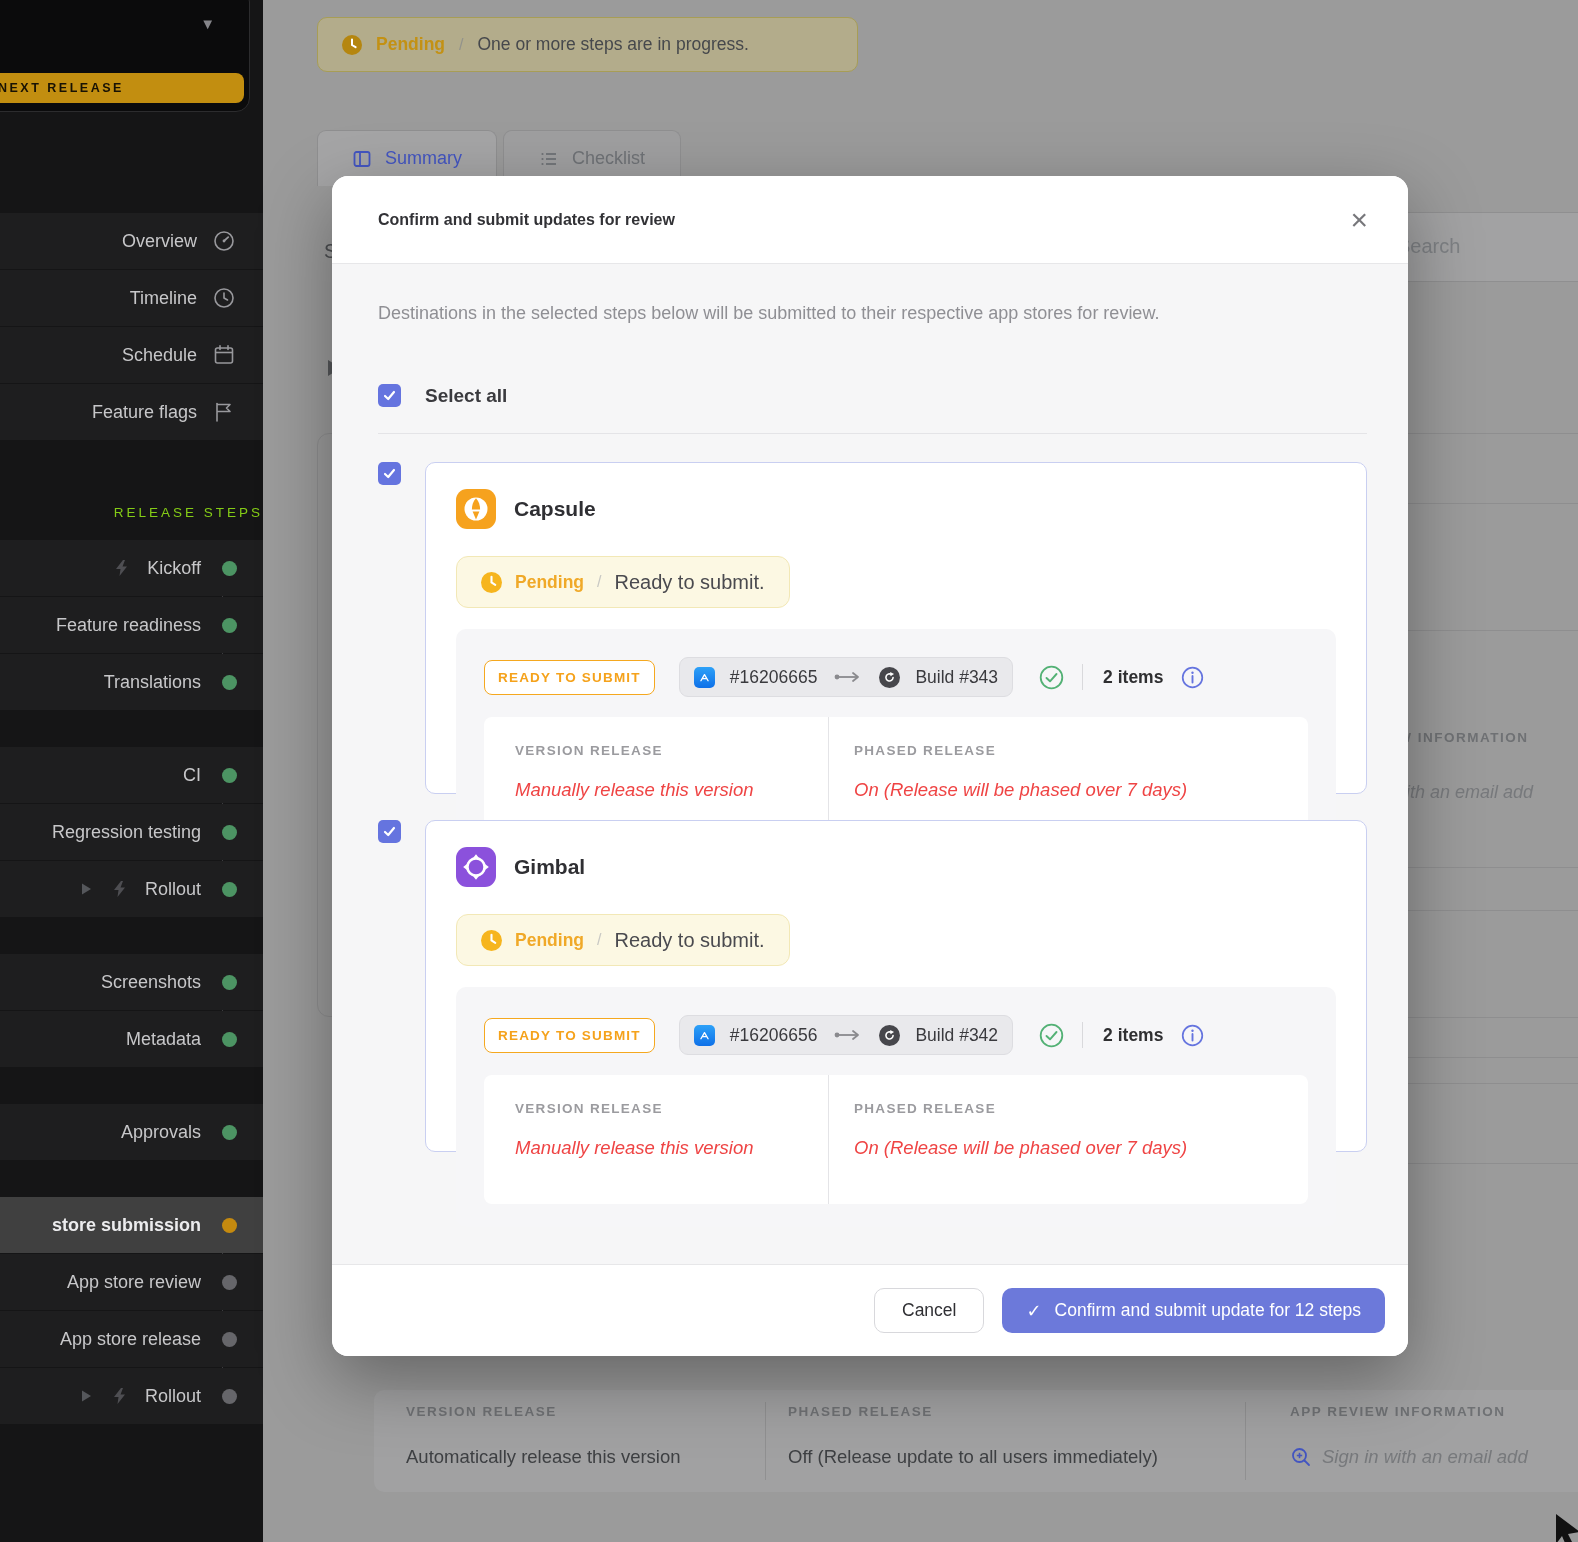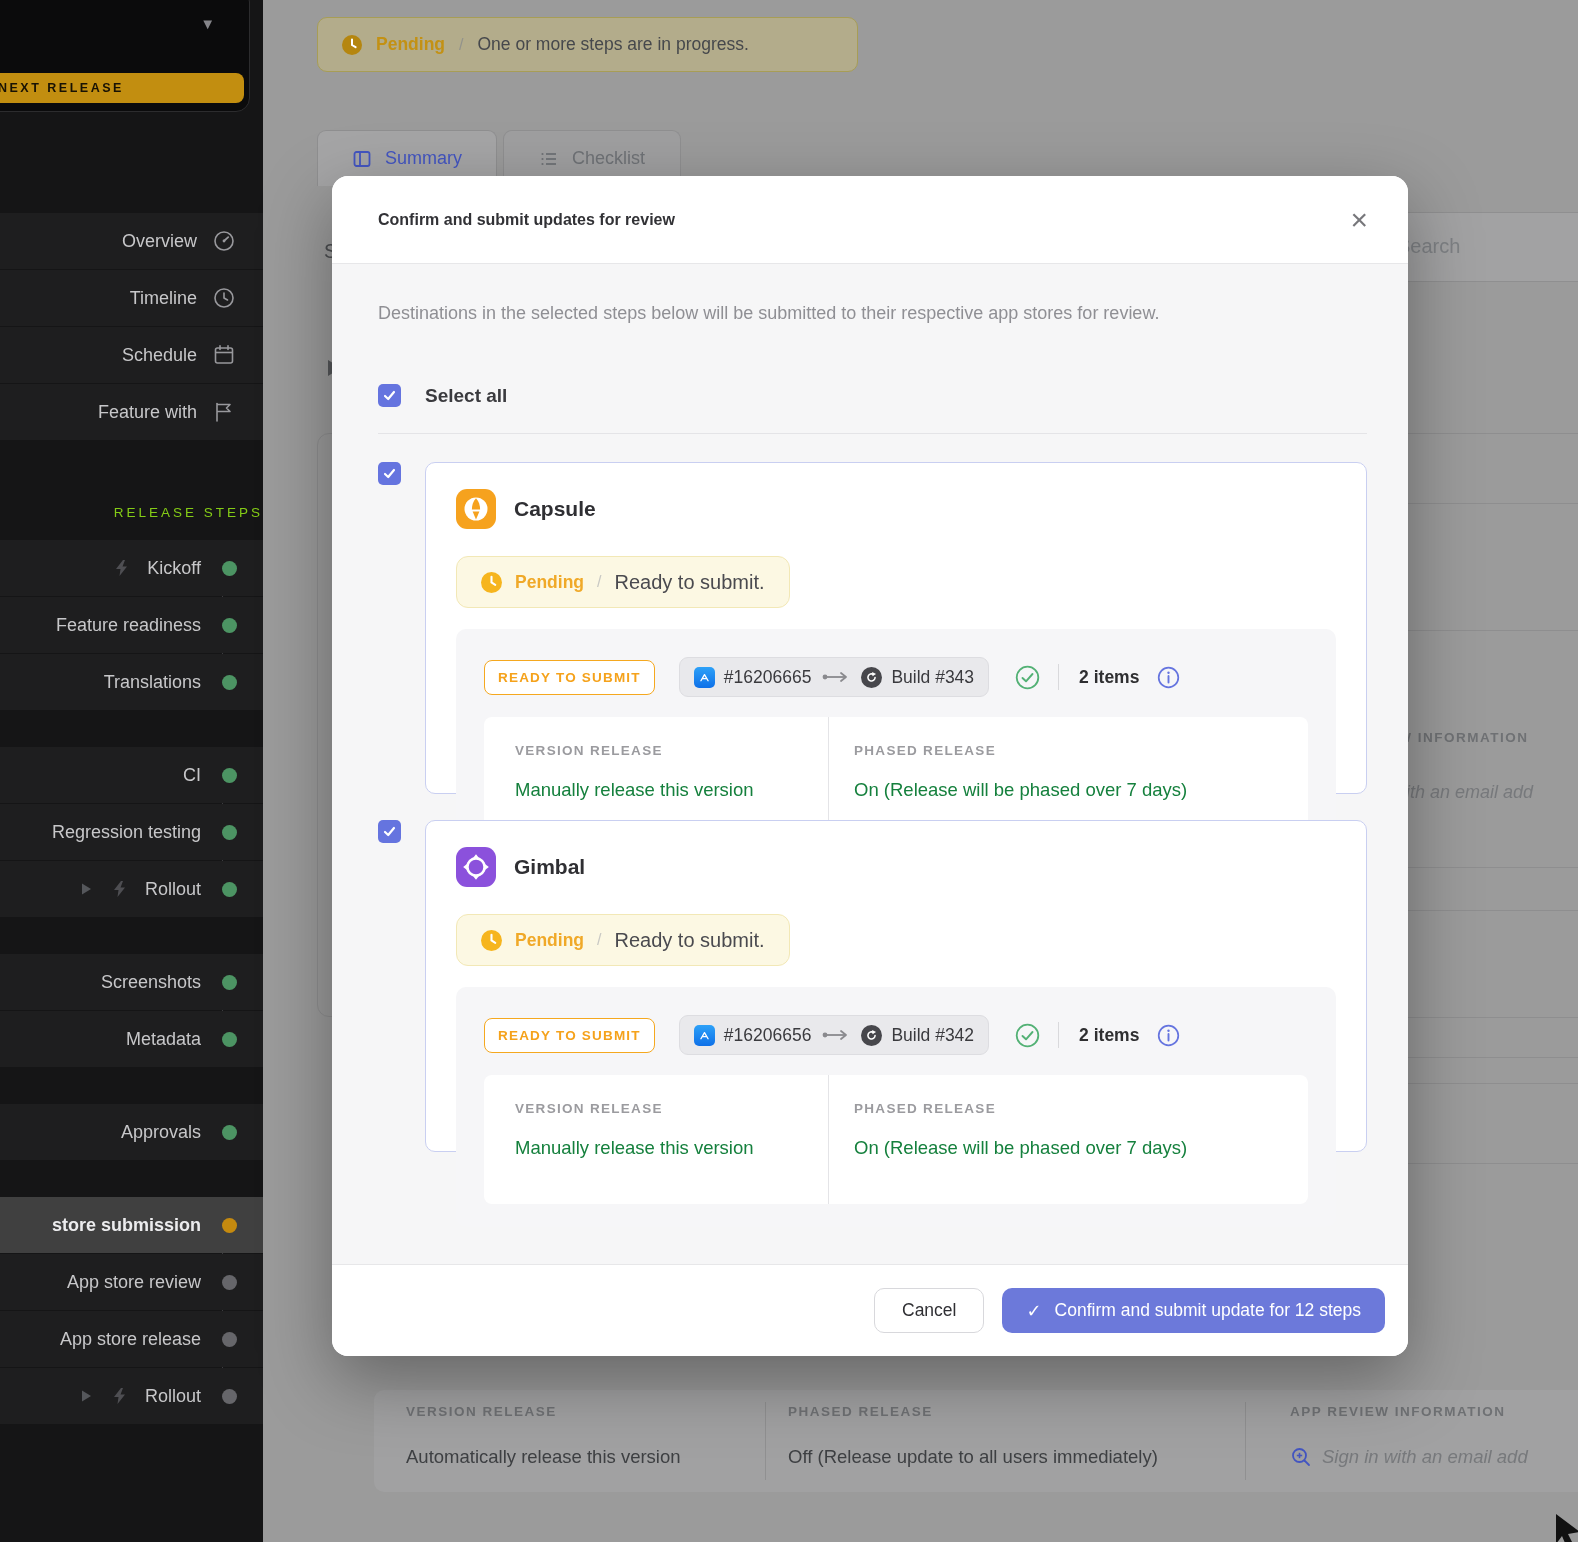--- a/index.html
+++ b/index.html
@@ -73,35 +73,35 @@
   .app-icon { width:40px; height:40px; display:inline-flex; }
   .app-name { font-size:21px; font-weight:bold; color:#2F2F33; }
   .pending-pill { display:inline-flex; align-items:center; gap:13px; margin-top:27px; height:52px; padding:0 24px; background:#FCF8E3; border:1px solid #F2E8B6; border-radius:12px; }
   .pending-pill .clock-badge { background:#F6B51E; width:21px; height:21px; }
   .pp-status { color:#F0A928; font-weight:bold; font-size:17.5px; }
   .pp-sep { color:#C9C9C4; font-size:16px; }
   .pp-msg { color:#4A4A4F; font-size:20px; }
   .inner-panel { margin-top:21px; background:#F6F6F8; border-radius:10px; padding:26px 28px; height:240px; }
   .badge-row { display:flex; align-items:center; height:44px; }
   .rts-badge { border:1.5px solid #F5A81F; color:#F5A21B; background:#fff; border-radius:8px; font-size:13.5px; font-weight:bold; letter-spacing:1.2px; padding:9px 13px; white-space:nowrap; }
-  .build-pill { display:flex; align-items:center; gap:9px; background:#E9E9EC; border:1px solid #DDDDE1; border-radius:9px; height:40px; padding:0 14px; margin-left:24px; }
+  .build-pill { display:flex; align-items:center; gap:15px; background:#E9E9EC; border:1px solid #DDDDE1; border-radius:9px; height:40px; padding:0 14px; margin-left:24px; }
   .appstore-ico { width:21px; height:21px; border-radius:5px; background:linear-gradient(#2DA1F8,#0E70E8); display:inline-flex; align-items:center; justify-content:center; }
   .build-id,.build-num { font-size:17.5px; color:#3A3A3E; }
   .mapsto-ico { display:inline-flex; margin:0 2px; }
   .buildcircle-ico { width:21px; height:21px; border-radius:50%; background:#47474C; display:inline-flex; align-items:center; justify-content:center; }
   .check-ico { display:inline-flex; margin-left:26px; }
   .vdiv { width:1px; height:26px; background:#D9D9DC; margin-left:18px; }
   .items-count { font-size:17.5px; font-weight:bold; color:#2F2F31; margin-left:20px; white-space:nowrap; }
   .info-ico { display:inline-flex; margin-left:18px; }
   .sub-card { margin-top:18px; background:#fff; border-radius:8px; height:129px; display:flex; }
   .sub-col { padding:26px 0 0 31px; }
   .sub-col.c1 { width:344px; }
   .sub-col.c2 { flex:1; border-left:1px solid #E4E4E7; padding-left:25px; }
   .sub-label { font-size:13.5px; font-weight:bold; letter-spacing:1.3px; color:#9B9B9F; }
-  .sub-value { margin-top:21px; font-size:18.5px; color:#15803d; white-space:nowrap; }
+  .sub-value { margin-top:21px; font-size:18.5px; color:#ef4444; white-space:nowrap;font-style:italic; }
   #modal-footer { position:absolute; left:0; right:0; bottom:0; height:92px; background:#fff; border-top:1px solid #E7E7E9; border-radius:0 0 16px 16px; display:flex; align-items:center; justify-content:flex-end; gap:18px; padding-right:23px; z-index:3; }
   #cancel-btn { height:45px; padding:0 27px; background:#fff; border:1px solid #D8D8DC; border-radius:10px; font-size:17.5px; color:#2F2F33; font-family:inherit; }
   #confirm-btn { height:45px; padding:0 24px; background:#6C79DA; border:none; border-radius:10px; font-size:17.5px; color:#fff; font-family:inherit; display:flex; align-items:center; gap:13px; }
   #confirm-btn .cfm-check { font-size:18px; }
 
   #cursor { position:absolute; right:-6px; bottom:-8px; width:34px; height:40px; z-index:20; }
 </style>
 </head>
 <body>
 
@@ -138,21 +138,21 @@
           <span class="nav-ico">
             <svg viewBox="0 0 24 24" width="24" height="24">
               <rect x="3.5" y="5" width="17" height="15" rx="2" fill="none" stroke="currentColor" stroke-width="1.6"></rect>
               <line x1="8" y1="2.8" x2="8" y2="6.5" stroke="currentColor" stroke-width="1.6" stroke-linecap="round"></line>
               <line x1="16" y1="2.8" x2="16" y2="6.5" stroke="currentColor" stroke-width="1.6" stroke-linecap="round"></line>
               <line x1="3.5" y1="9.5" x2="20.5" y2="9.5" stroke="currentColor" stroke-width="1.6"></line>
             </svg>
           </span>
         </div>
         <div class="nav-row">
-          <span class="nav-label">Feature with</span>
+          <span class="nav-label">Feature flags</span>
           <span class="nav-ico">
             <svg viewBox="0 0 24 24" width="24" height="24">
               <path d="M5 3.5 V21" stroke="currentColor" stroke-width="1.6" stroke-linecap="round"></path>
               <path d="M5 4.5 H18 L14.5 8 L18 11.5 H5" fill="none" stroke="currentColor" stroke-width="1.6" stroke-linejoin="round"></path>
             </svg>
           </span>
         </div>
         <div class="steps-header">RELEASE STEPS</div>
         <div class="step-group">
           <div class="connector"></div>

